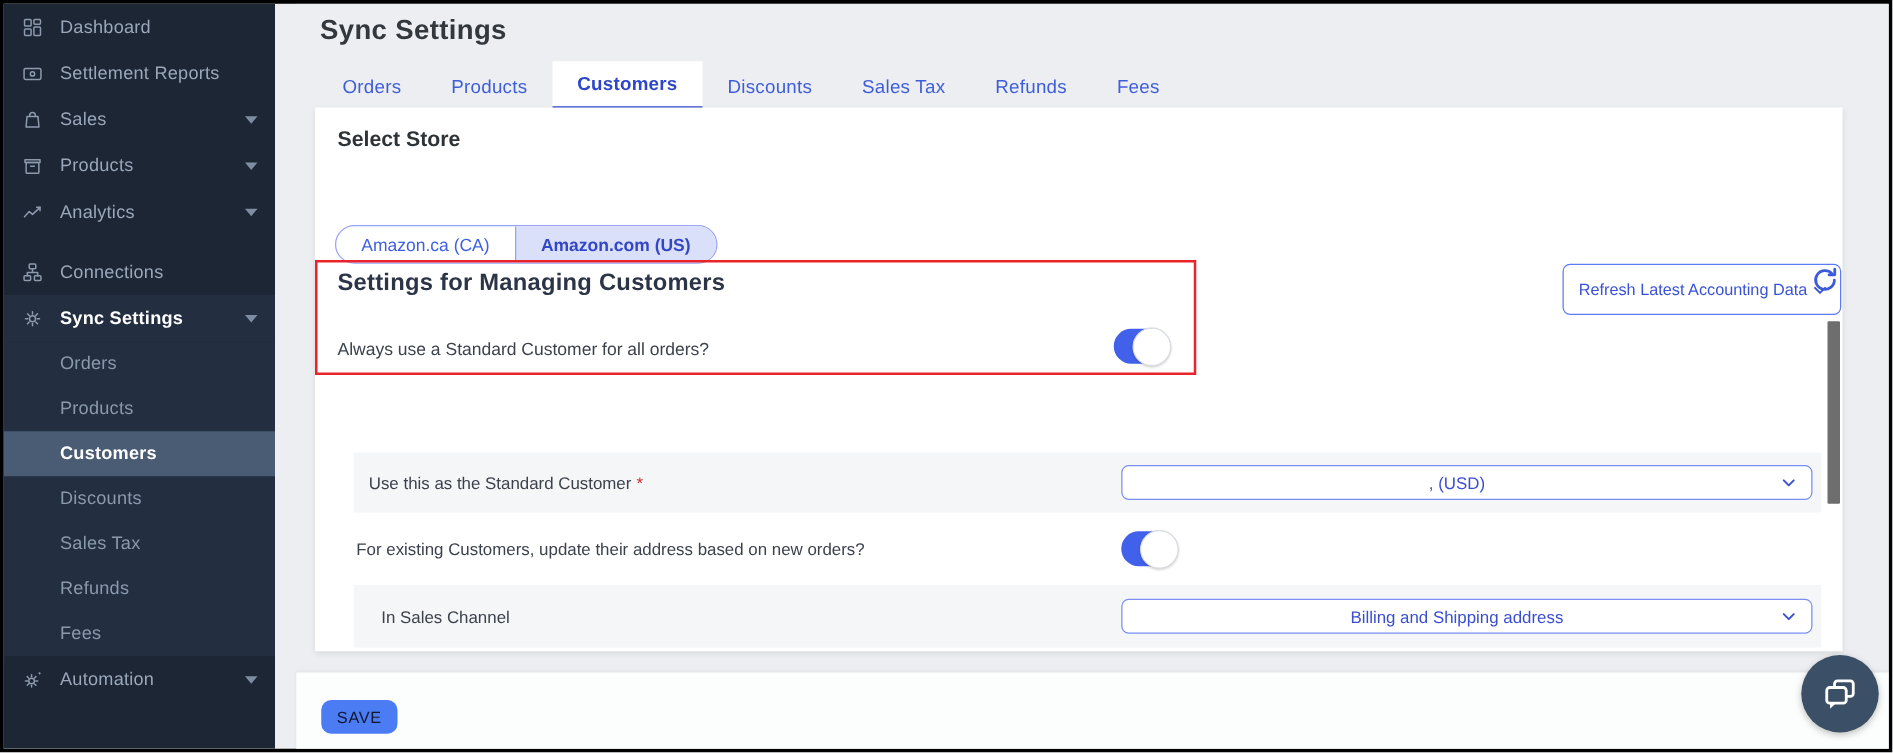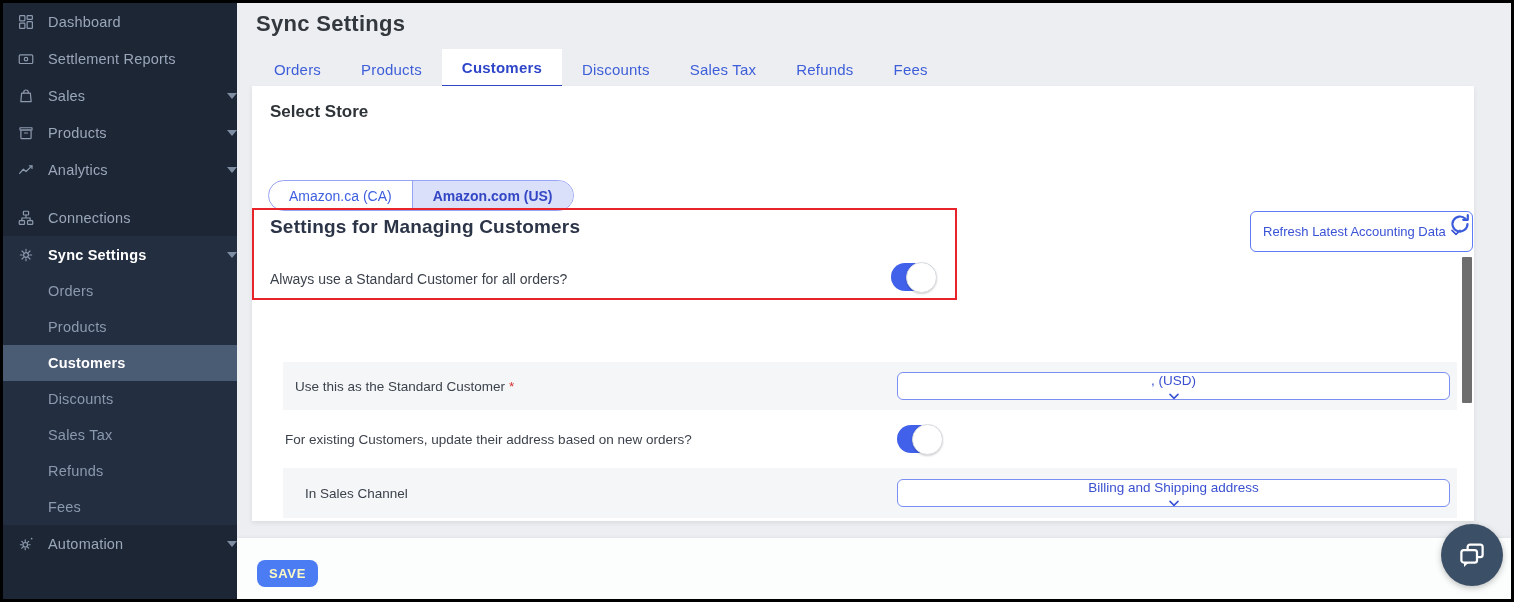--- a/index.html
+++ b/index.html
@@ -3,21 +3,21 @@
 <meta charset="utf-8">
 <style>
   * { margin:0; padding:0; box-sizing:border-box; }
   html,body { width:1514px; height:602px; }
   body { font-family:"Liberation Sans", sans-serif; background:#fff; }
 
   .frame { position:relative; width:1514px; height:602px; background:#eceef1;
            border:3px solid #000; overflow:hidden; }
 
   
-  .sidebar { position:absolute; left:0; top:0; bottom:0; width:248px;
+  .sidebar { position:absolute; left:0; top:0; bottom:0; width:217px;
              background:#1c2634; color:#9aa7ba; font-size:14.5px; letter-spacing:.2px; }
   .side-item { height:37px; display:flex; align-items:center; padding:0 14px;
                cursor:pointer; }
   .side-item .ic { width:18px; height:18px; margin-right:13px; flex:0 0 18px;
                    color:#8d9aae; display:inline-flex; }
   .side-item .lbl { flex:1; white-space:nowrap; overflow:hidden; }
   .side-item .caret { width:0; height:0; border-left:5px solid transparent;
                       border-right:5px solid transparent; border-top:6px solid #7f8da3; }
   .side-spacer { height:11px; }
   .side-item.parent-active { background:#232e41; }
@@ -78,33 +78,33 @@
   .row { display:flex; align-items:center; position:relative; margin-bottom:2px; }
   .row.gray { background:#f5f6f8;text-align:center; }
   .row.r1 { height:48px; padding-left:12px; }
   .row.r2 { height:54px; padding-left:2px; }
   .row.r3 { height:50px; padding-left:22px; }
   .row .rlabel { font-size:13.5px; color:#3c424c; }
   .row .req { color:#d63031; margin-left:4px; font-size:13.5px; }
   .row .control { position:absolute; left:614px; }
   .dropdown { width:553px; height:28px; border:1px solid #7b8ef2; border-radius:6px;
               background:#fff; display:flex; align-items:center; padding:0 10px;
-              font-size:13.5px; color:#3a4fd0; cursor:pointer;flex-direction:column; }
+              font-size:13.5px; color:#3a4fd0; cursor:pointer; }
   .dropdown .txt { flex:1; white-space:nowrap; }
   .chev { display:inline-flex; width:16px; height:16px; color:#3a52d5; }
 
   .scroll-thumb { position:absolute; left:1225px; top:254px; width:10px; height:146px;
                   background:#6e6e6e; border-radius:1px; }
 
   .footer { position:absolute; left:0; right:0; top:535px; bottom:0; background:#fcfdfd;
             box-shadow:0 -1px 3px rgba(0,0,0,.05); }
   .save-btn { position:absolute; left:20px; top:22px; width:61px; height:27px;
-              background:#4b7cf3; color:#fef9c3; border:none; border-radius:8px;
+              background:#4b7cf3; color:#0f172a; border:none; border-radius:8px;
               font-family:"Liberation Sans", sans-serif; font-size:13px;
-              font-weight:bold; letter-spacing:.6px; cursor:pointer; }
+              font-weight:normal; letter-spacing:.6px; cursor:pointer; }
   .chat-fab { position:absolute; left:1204px; top:521px; width:62px; height:62px;
               border-radius:50%; background:#3b4f66; display:flex; align-items:center;
               justify-content:center; cursor:pointer; z-index:10;
               box-shadow:0 2px 6px rgba(0,0,0,.25); }
   .chat-fab svg { width:30px; height:30px; color:#fff; }
 
   svg.icon { width:100%; height:100%; fill:none; stroke:currentColor;
              stroke-width:1.6; stroke-linecap:round; stroke-linejoin:round; }
 </style>
 </head>

